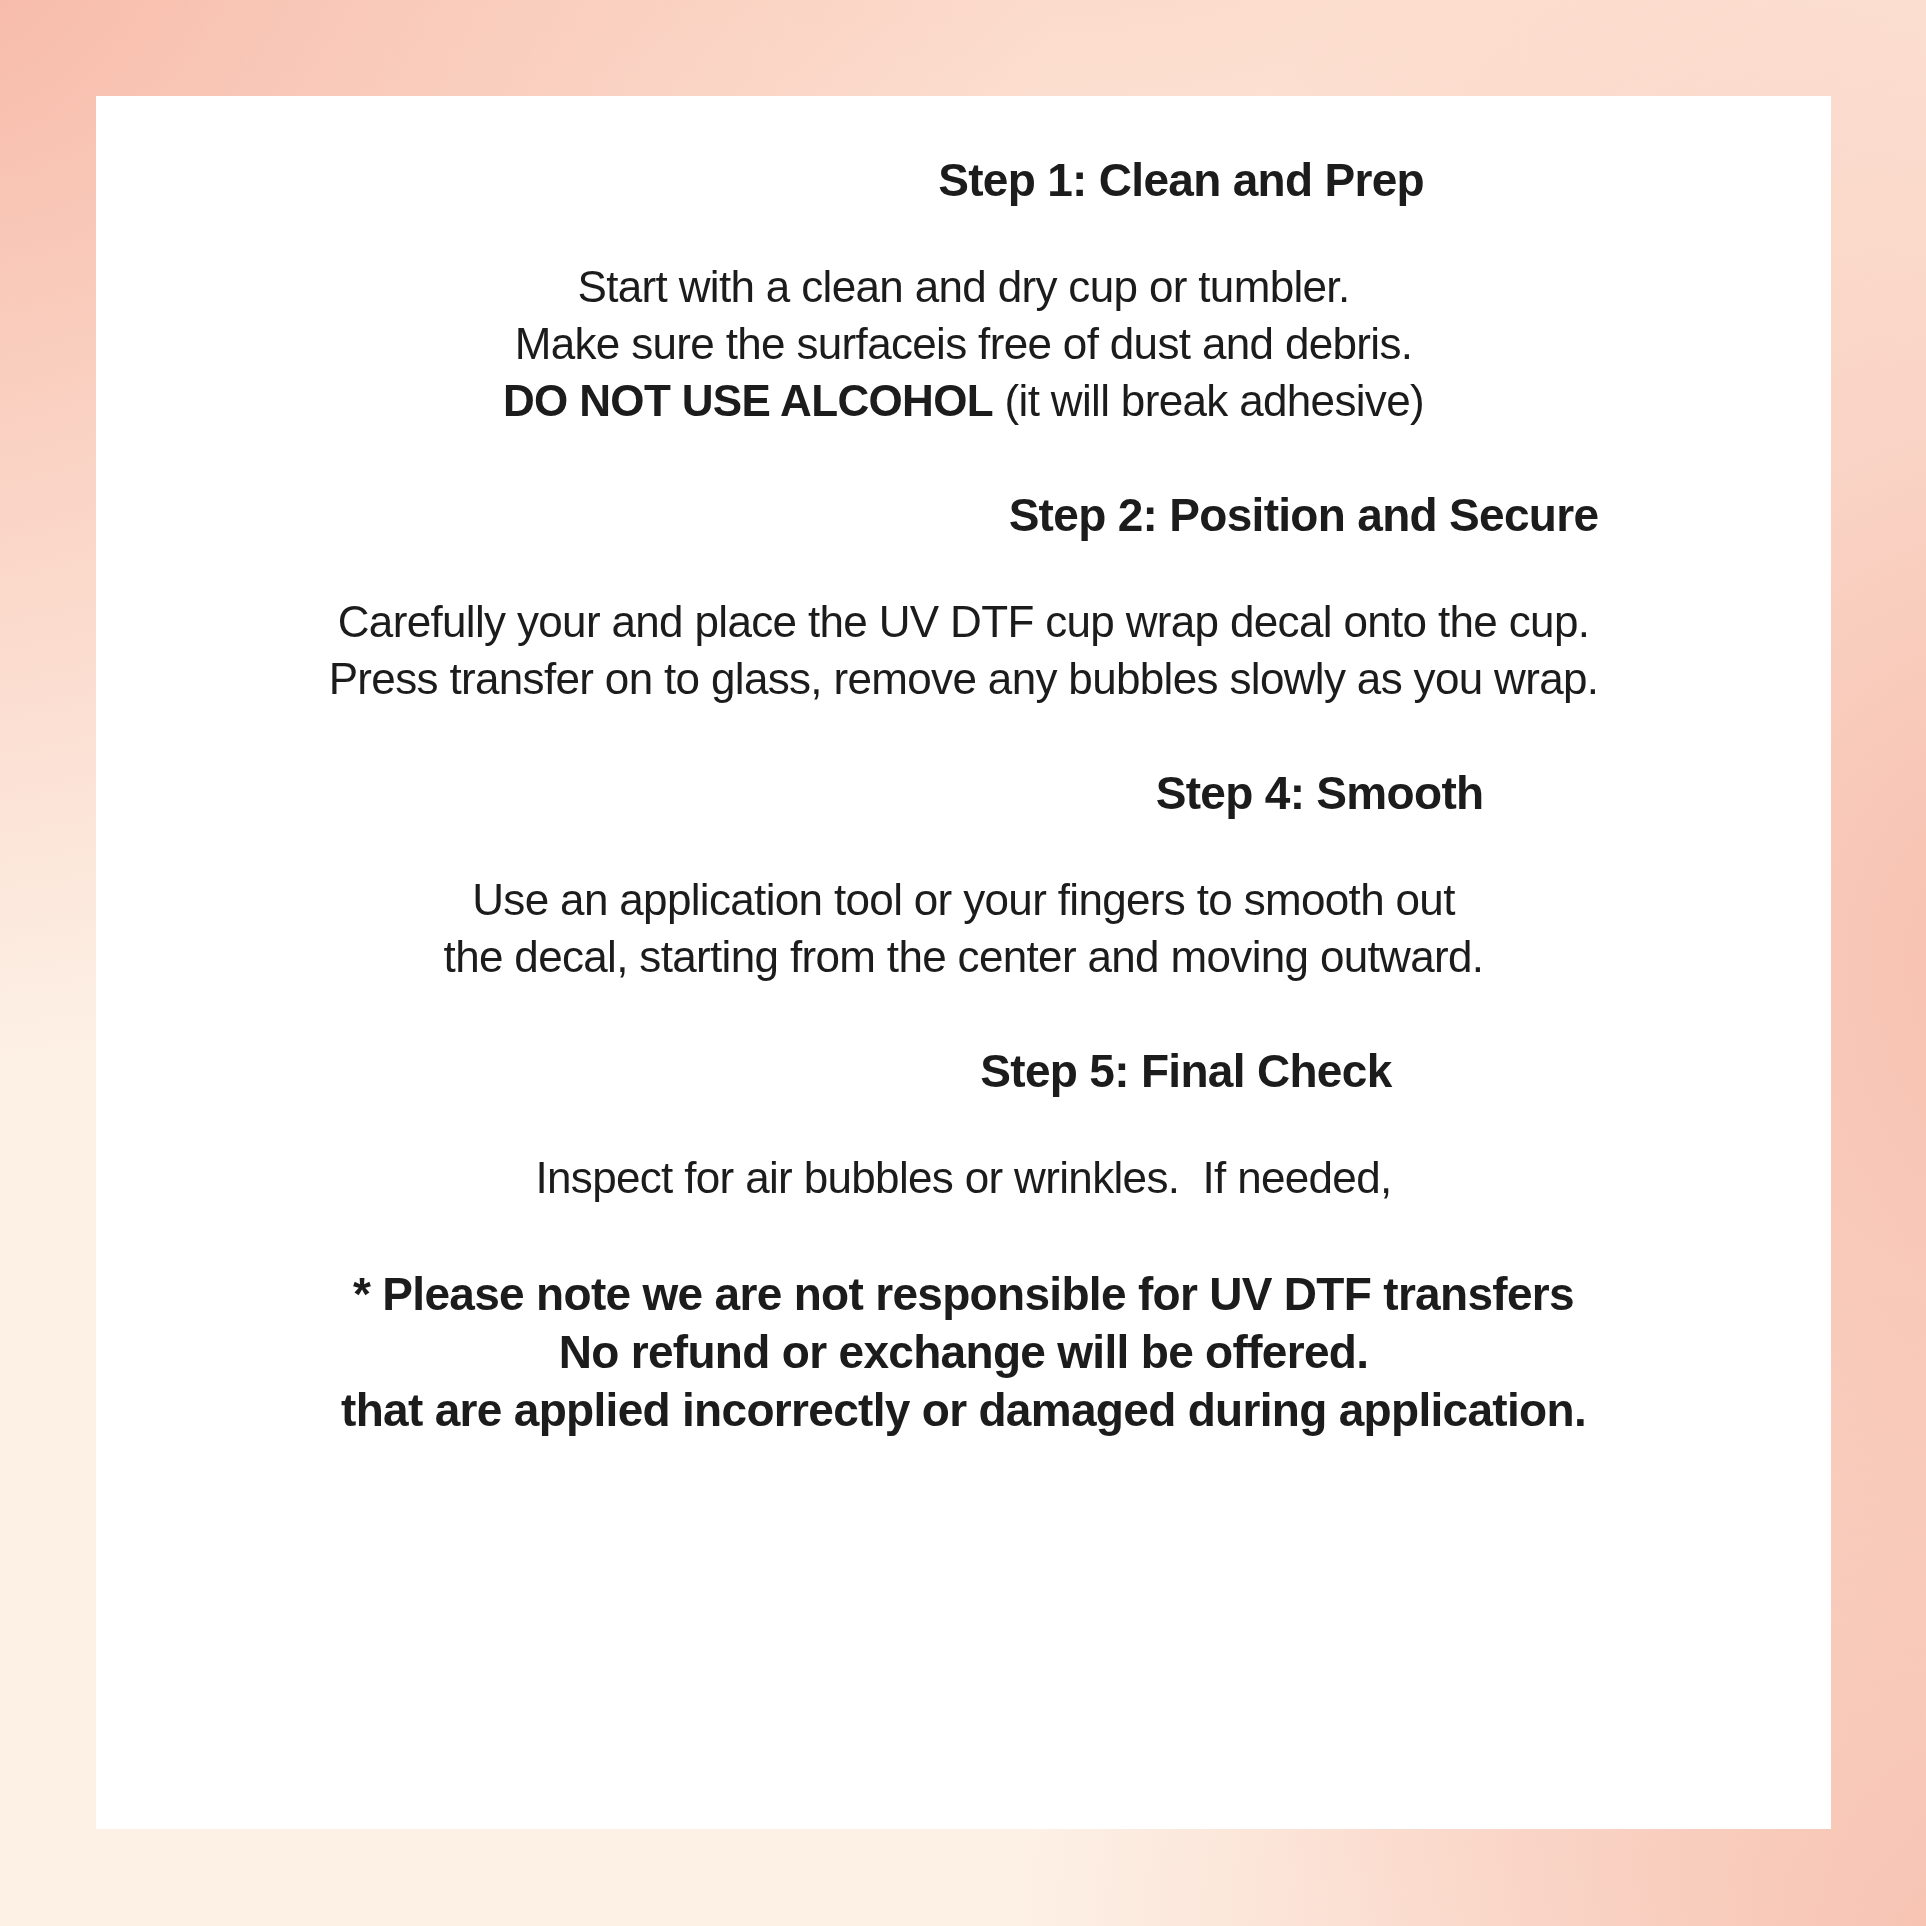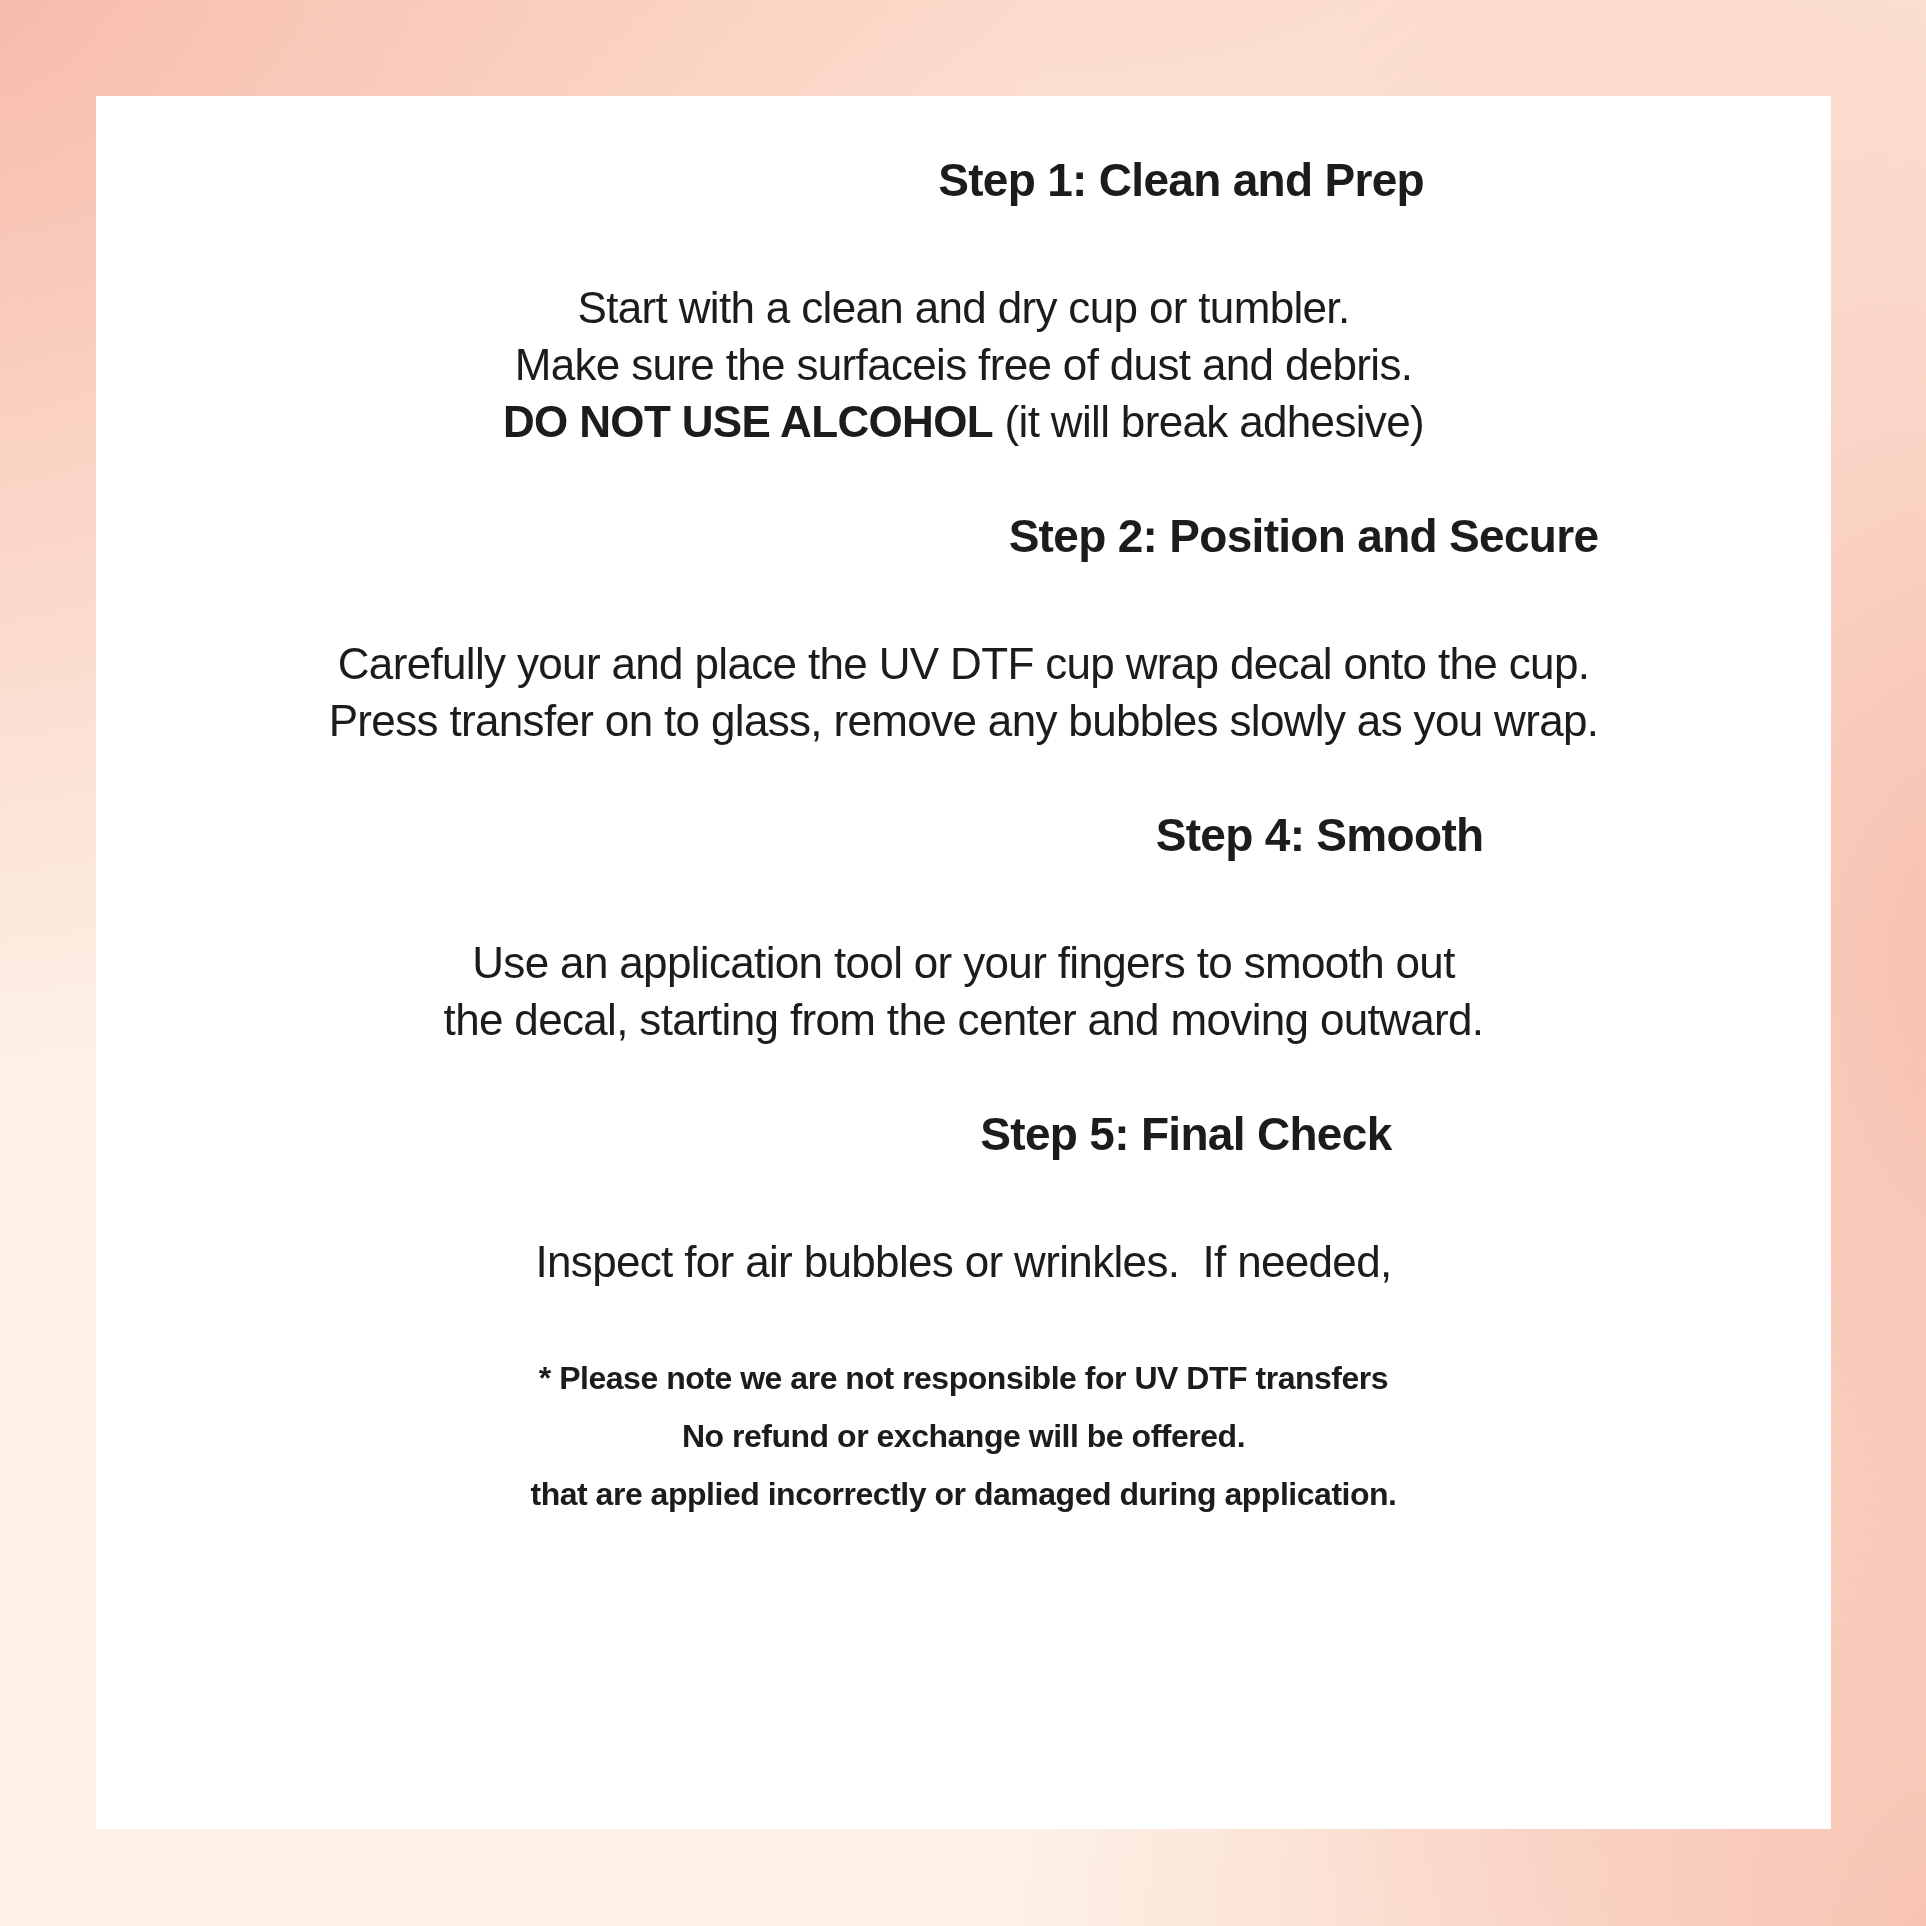--- a/index.html
+++ b/index.html
@@ -38,33 +38,33 @@
   }
   .heading {
     font-size: 46px;
     font-weight: 700;
     line-height: 54px;
     letter-spacing: -0.015em;
     margin: 59px 0 0 0;
     text-align: right;
   }
   section:first-of-type .heading { margin-top: 0; }
-  .body { margin: 72px 0 0 0; }
+  .body { margin: 51px 0 0 0; }
   .line {
     display: block;
     font-size: 44px;
     line-height: 57px;
     letter-spacing: -0.015em;
     white-space: pre;
   }
   .line b { font-weight: 700; }
   .footnote { margin: 59px 0 0 0; }
   .footnote .line {
     font-weight: 700;
-    font-size: 32px;
+    font-size: 46px;
     line-height: 58px;
   }
 </style>
 </head>
 <body>
 
 <div class="frame">
   <div class="card">
 
     <section>

